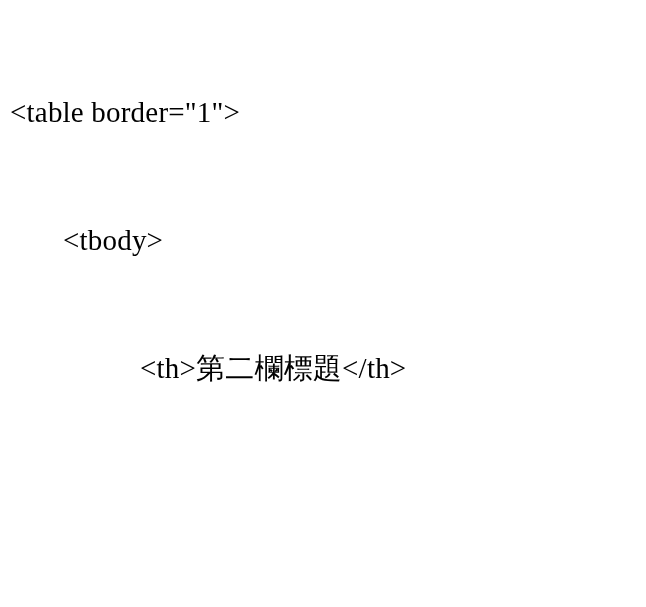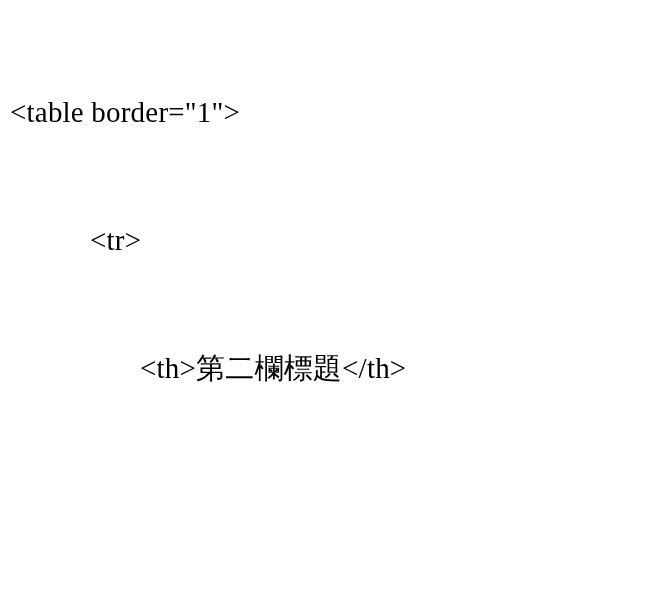--- a/index.html
+++ b/index.html
@@ -29,21 +29,21 @@
     .indent-0  { padding-left: 0px;   }
     .indent-1  { padding-left: 53px;  }
     .indent-2  { padding-left: 80px;  }
     .indent-3  { padding-left: 130px; }
   </style>
 </head>
 <body>
 
 <div class="code-block">
   <div class="code-line indent-0">&lt;table border="1"&gt;</div>
-  <div class="code-line indent-2">&lt;tr&gt;</div>
+  <div class="code-line indent-1">&lt;tbody&gt;</div>
   <div class="code-line indent-3">&lt;th&gt;第二欄標題&lt;/th&gt;</div>
   
   
   
   
   
   
   
   
   

